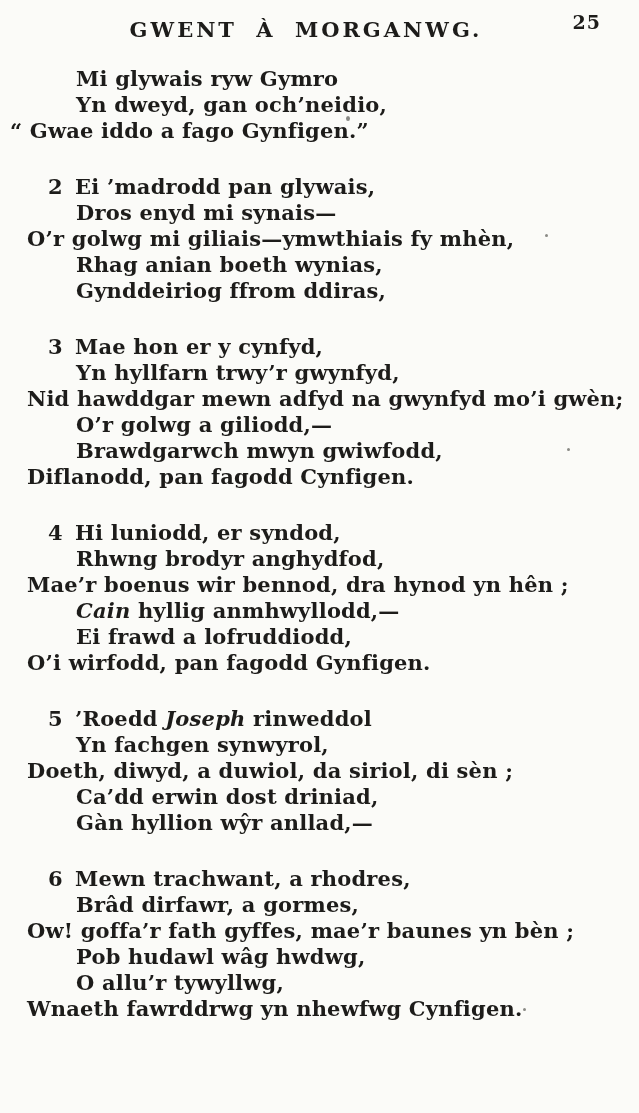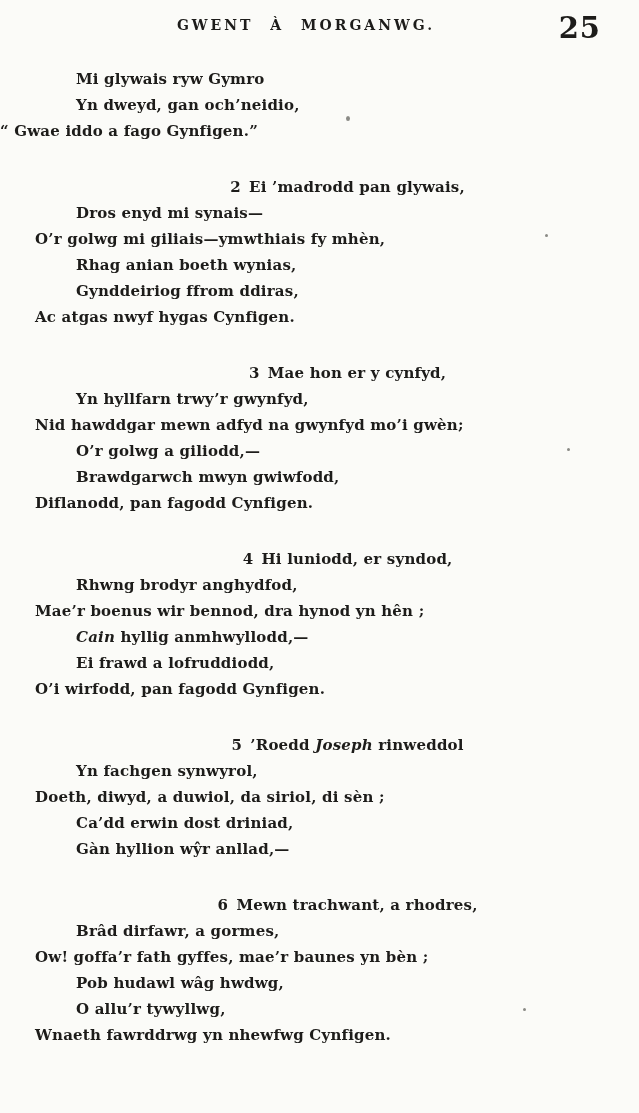--- a/index.html
+++ b/index.html
@@ -12,45 +12,45 @@
     font-family: "DejaVu Serif", serif;
     font-weight: 700;
     color: #1d1c1a;
   }
   .running-header { position: absolute; top: 0; left: 0; width: 100%; height: 50px; }
   .title {
     position: absolute;
     top: 17px;
     left: 306px;
     transform: translateX(-50%);
-    font-size: 14px;
+    font-size: 21px;
     letter-spacing: 3px;
     word-spacing: 9px;
     white-space: nowrap;
   }
   .pagenum {
     position: absolute;
     top: 11px;
     right: 38px;
-    font-size: 29px;
+    font-size: 19px;
     letter-spacing: 1px;
   }
   .poem { position: absolute; top: 66px; left: 0; width: 100%; }
   .stanza { margin: 0 0 30px 0; }
   .line {
     height: 26px;
     line-height: 26px;
-    font-size: 15px;
+    font-size: 21px;
     letter-spacing: 0.2px;
     white-space: nowrap;
   }
   .indent { padding-left: 76px; }
-  .flush  { padding-left: 27px; margin-left: 8px; }
-  .quote  { }
-  .first  { padding-left: 48px; text-align: center; }
+  .flush  { padding-left: 27px; }
+  .quote  { padding-left: 10px; }
+  .first  { padding-left: 48px; }
   .num { display: inline-block; min-width: 27px; }
   .it { font-style: italic; }
   .speck { position: absolute; background: #8a8a85; border-radius: 50%; }
   .s1 { left: 346px; top: 116px; width: 4px; height: 5px; }
   .s2 { left: 545px; top: 234px; width: 3px; height: 3px; }
   .s3 { left: 567px; top: 448px; width: 3px; height: 3px; }
   .s4 { left: 523px; top: 1008px; width: 3px; height: 3px; }
 </style>
 </head>
 <body>
@@ -69,21 +69,20 @@
       <div class="line indent"><span>Yn dweyd, gan och’neidio,</span></div>
       <div class="line quote"><span>“ Gwae iddo a fago Gynfigen.”</span></div>
     </div>
 
     <div class="stanza">
       <div class="line first"><span class="num">2</span><span>Ei ’madrodd pan glywais,</span></div>
       <div class="line indent"><span>Dros enyd mi synais—</span></div>
       <div class="line flush"><span>O’r golwg mi giliais—ymwthiais fy mhèn,</span></div>
       <div class="line indent"><span>Rhag anian boeth wynias,</span></div>
       <div class="line indent"><span>Gynddeiriog ffrom ddiras,</span></div>
-      <div class="line flush"><span>Ac atgas nwyf hygas Cynfigen.</span></div>
     </div>
 
     <div class="stanza">
       <div class="line first"><span class="num">3</span><span>Mae hon er y cynfyd,</span></div>
       <div class="line indent"><span>Yn hyllfarn trwy’r gwynfyd,</span></div>
       <div class="line flush"><span>Nid hawddgar mewn adfyd na gwynfyd mo’i gwèn;</span></div>
       <div class="line indent"><span>O’r golwg a giliodd,—</span></div>
       <div class="line indent"><span>Brawdgarwch mwyn gwiwfodd,</span></div>
       <div class="line flush"><span>Diflanodd, pan fagodd Cynfigen.</span></div>
     </div>

